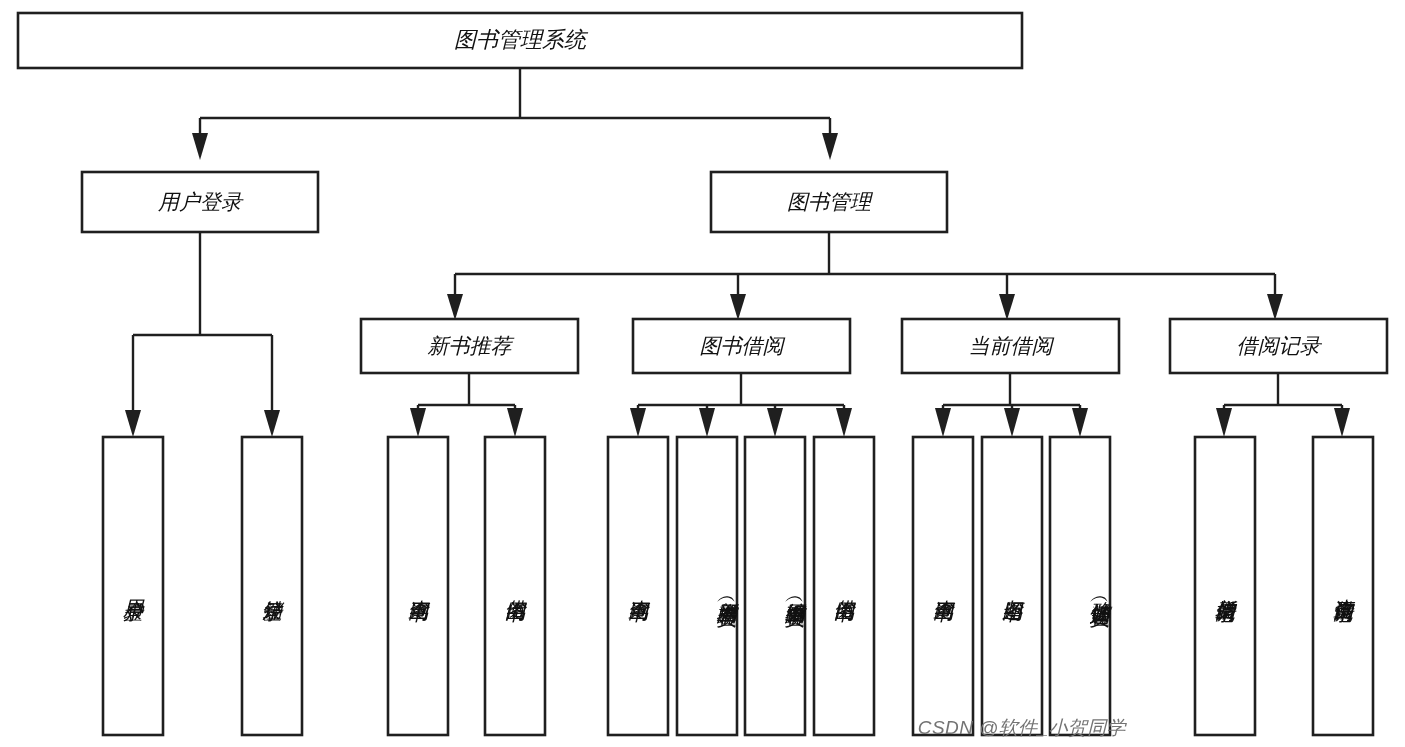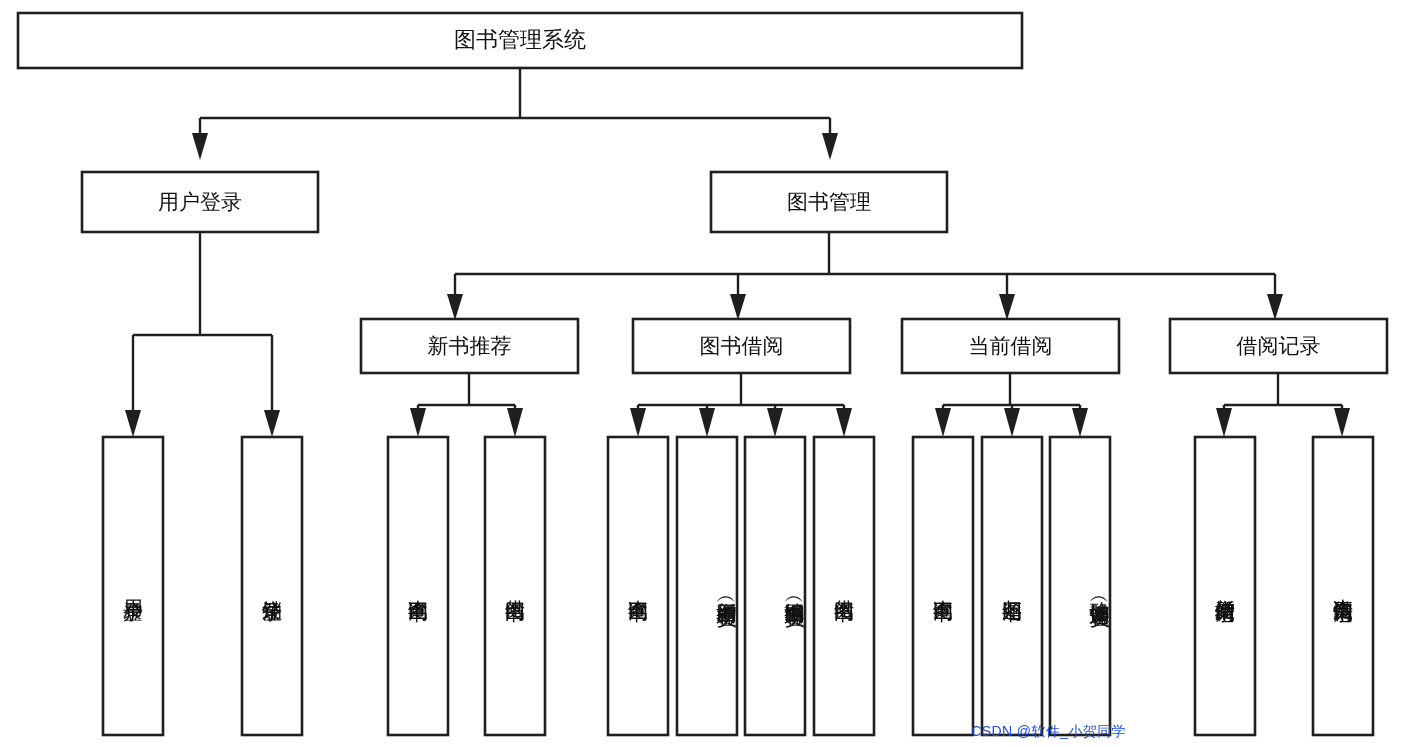--- a/index.html
+++ b/index.html
@@ -11,20 +11,21 @@
     width: 1405px;
     height: 747px;
     font-family: "Liberation Sans", "DejaVu Sans", sans-serif;
     overflow: hidden;
   }
   #diagram-root {
     position: relative;
     width: 1136px;
     height: 747px;
     background: #ffffff;
+    font-style: italic;
   }
   svg.diagram-canvas {
     position: absolute;
     top: 0;
     left: 0;
     width: 1405px;
     height: 747px;
   }
   .node-box {
     fill: #ffffff;
@@ -66,22 +67,22 @@
     justify-content: center;
     white-space: nowrap;
     pointer-events: none;
     user-select: none;
   }
   .watermark {
     position: absolute;
     right: 10px;
     bottom: 6px;
     font-family: "Liberation Sans", "DejaVu Sans", sans-serif;
-    font-size: 14px;
-    color: #1d4ed8;
+    font-size: 19px;
+    color: #737373;
     letter-spacing: 0.4px;
     white-space: nowrap;
     user-select: none;
   }
 </style>
 </head>
 <body>
 
 <div id="diagram-root">
 

